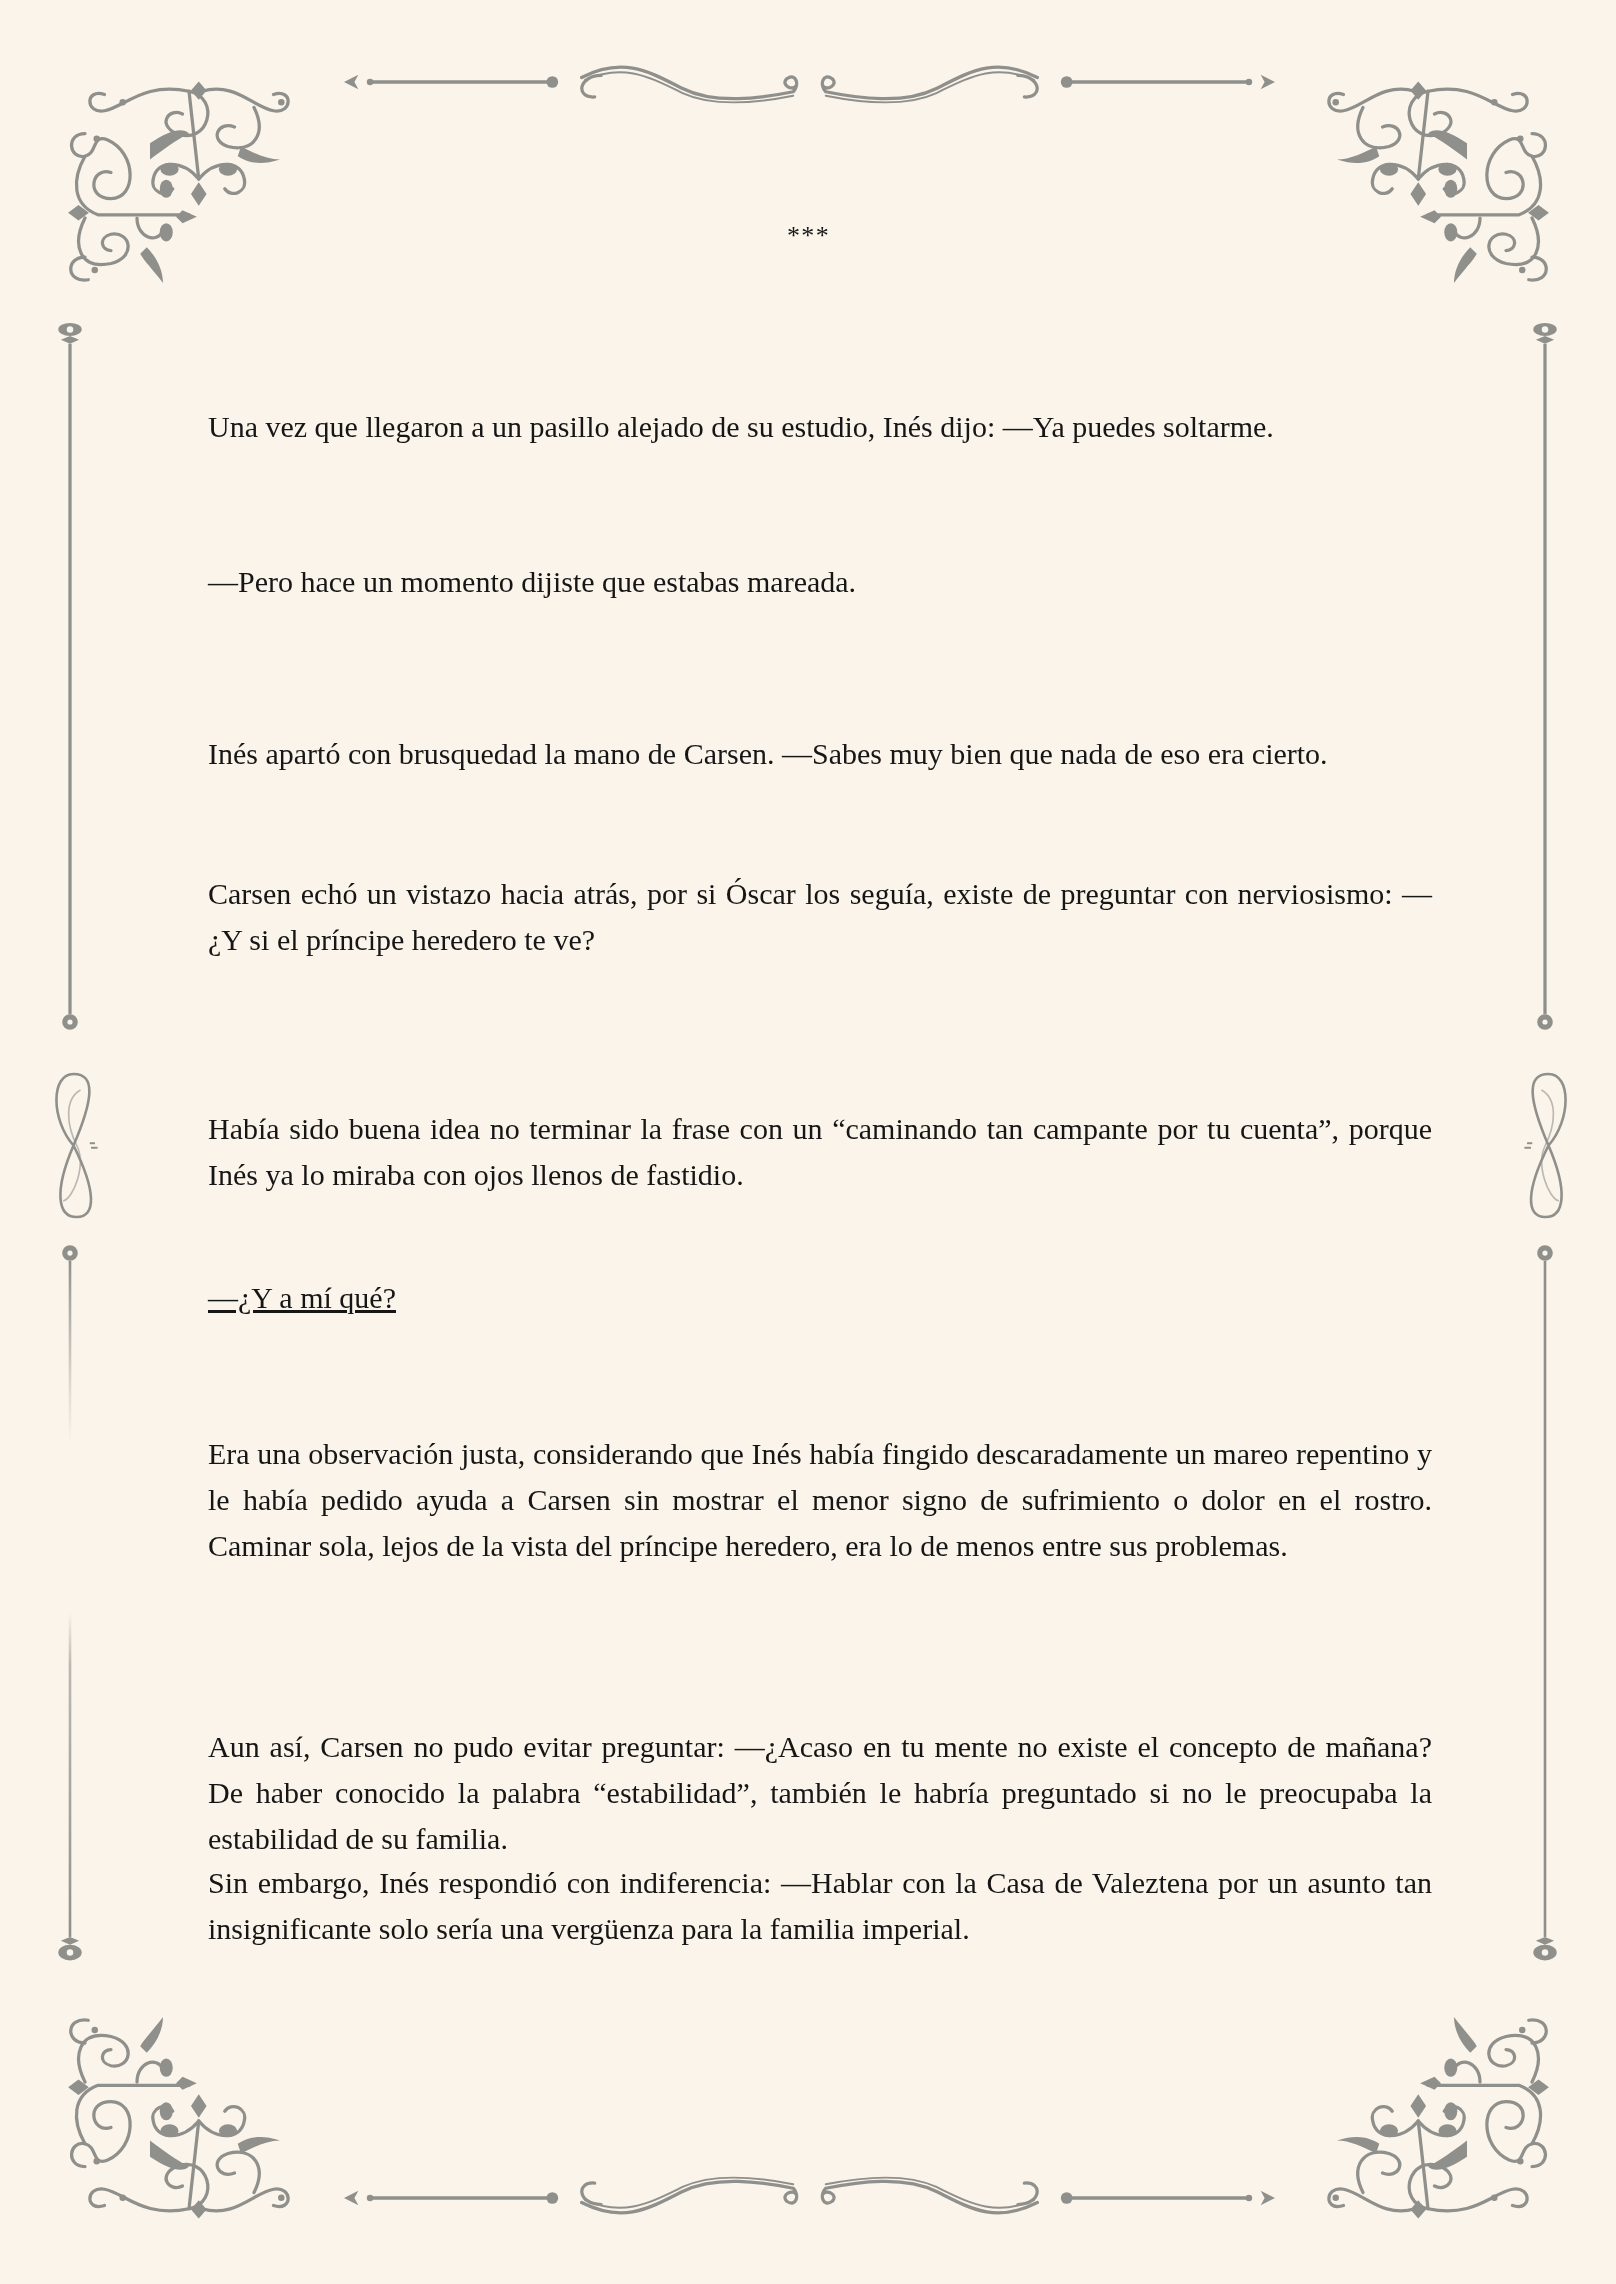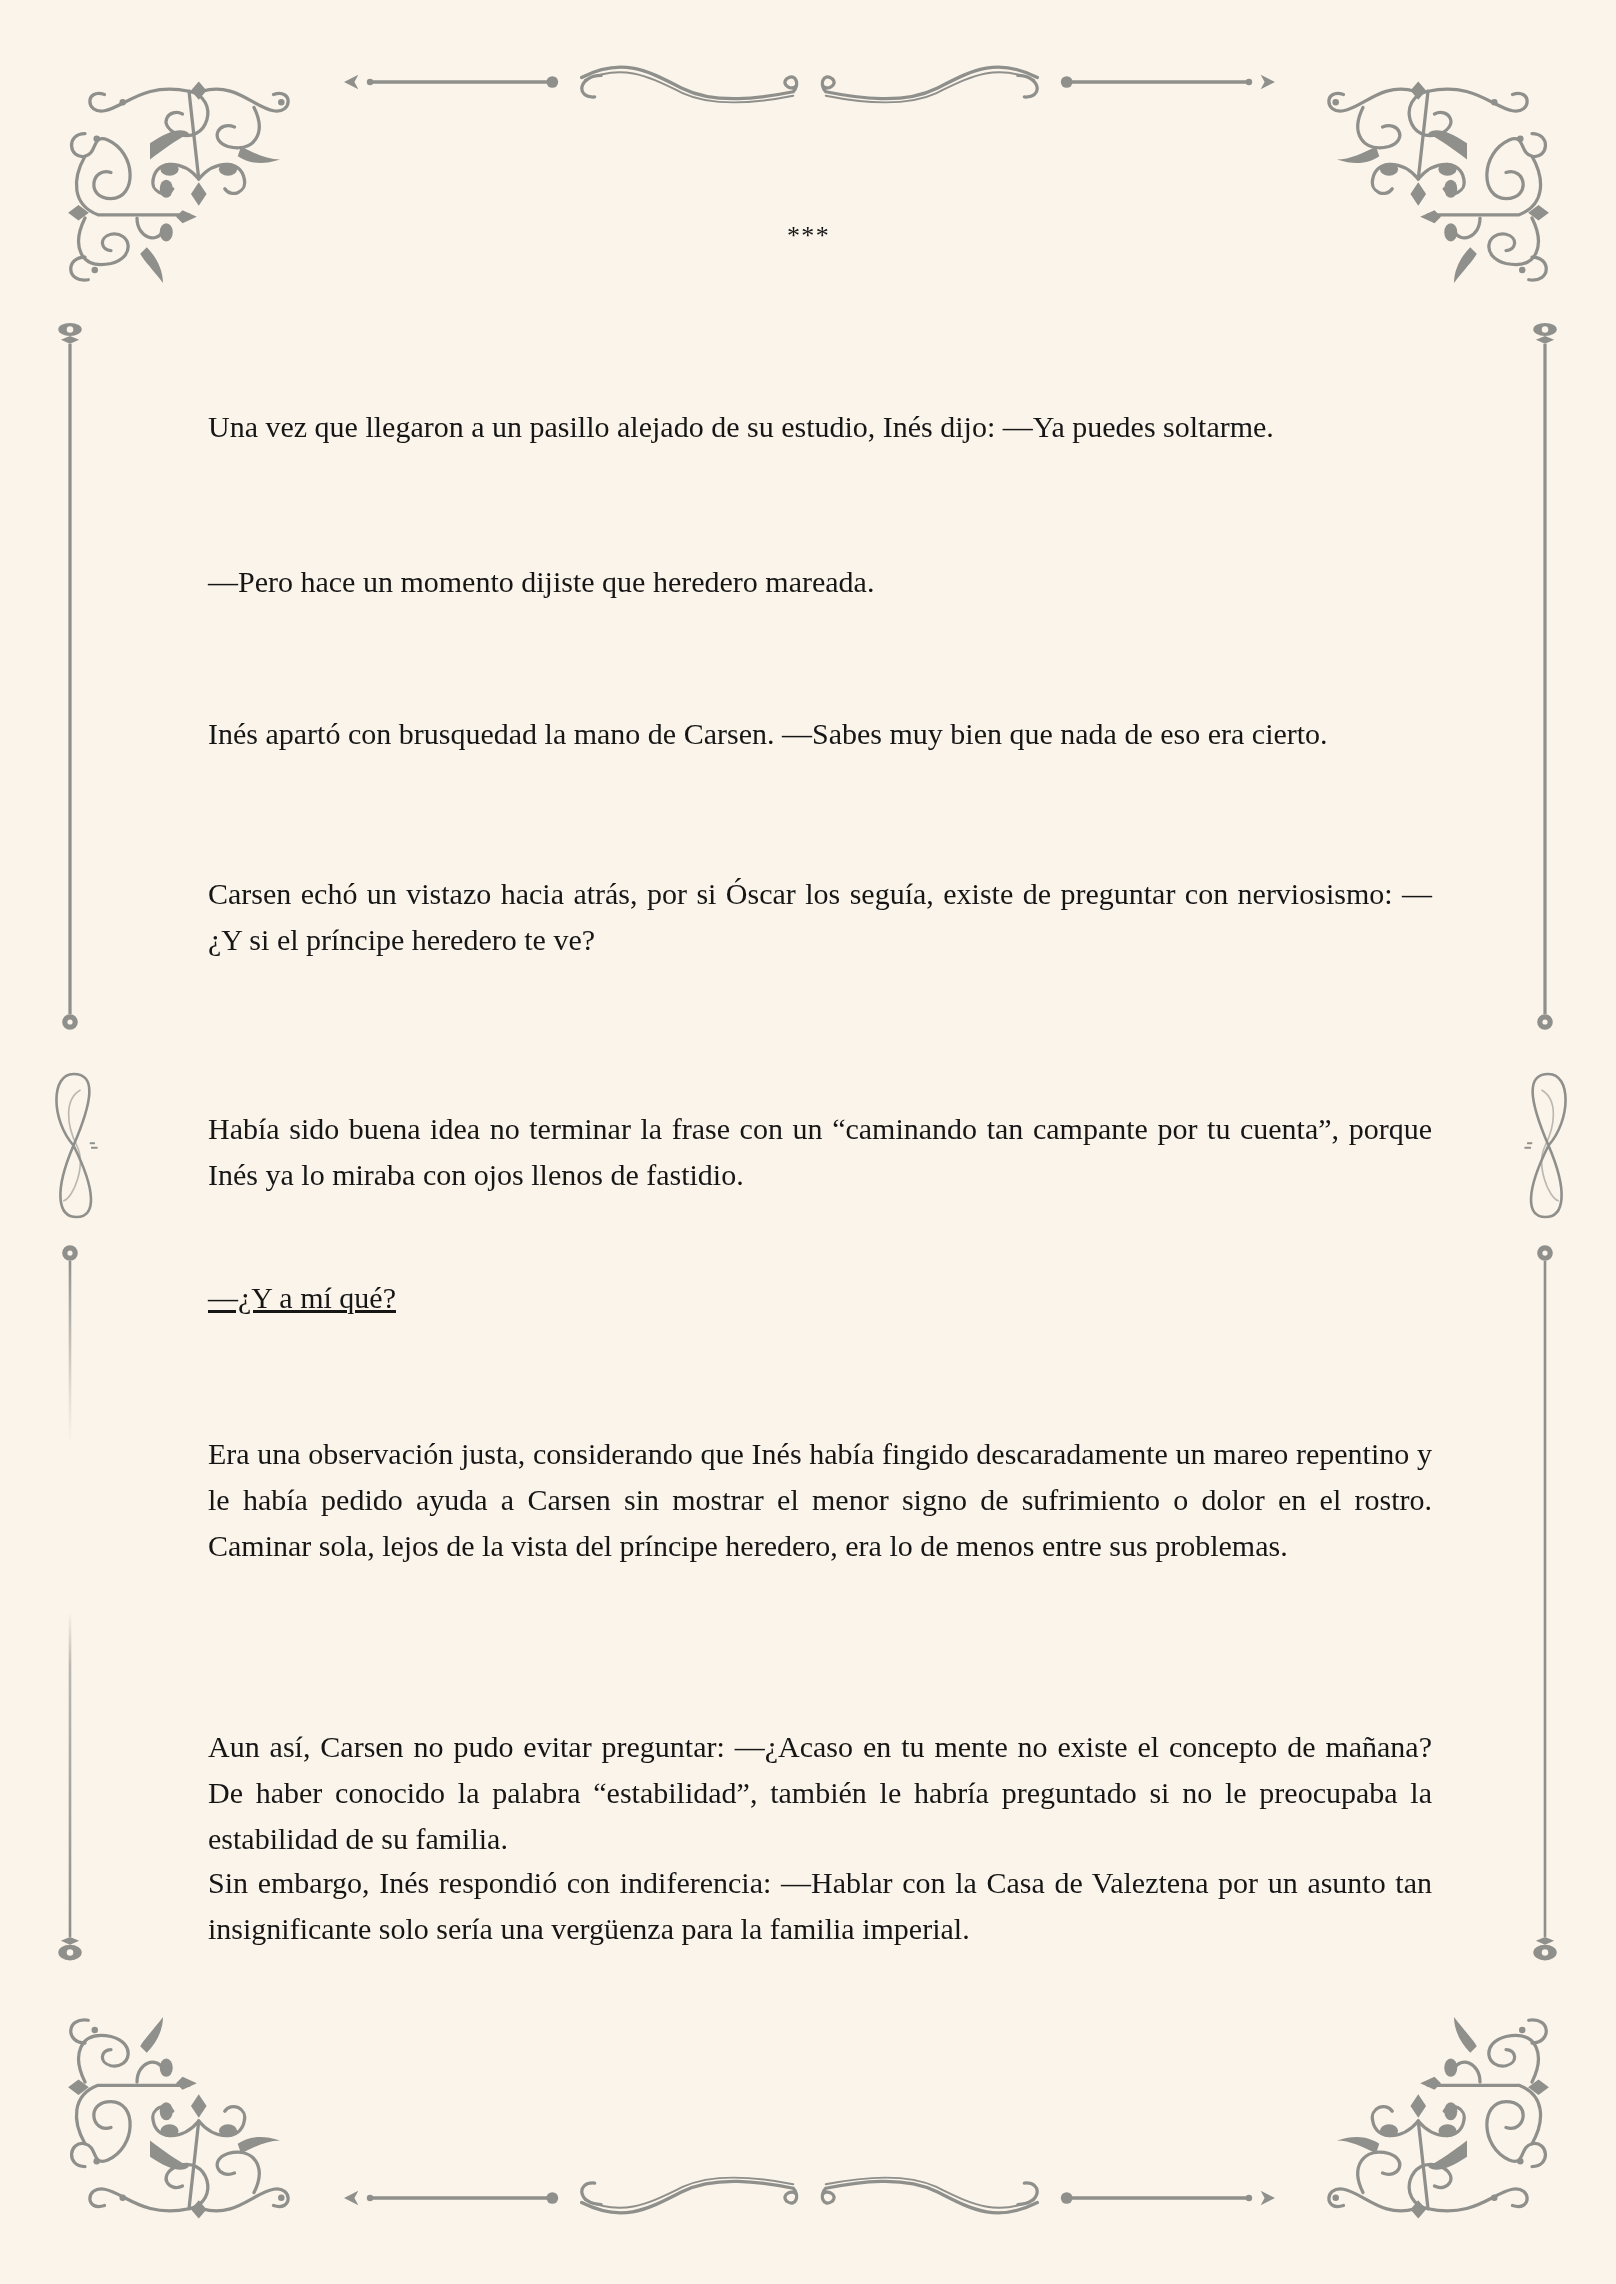--- a/index.html
+++ b/index.html
@@ -305,22 +305,22 @@
         <rect x="70" y="125" width="8" height="3"></rect>
         <rect x="72" y="132" width="10" height="3"></rect>
       </g>
   </svg>
 </div>
 
 <div id="scene-break">***</div>
 
 <div class="page-text" style="top:0;">
   <p style="top:392px;">Una vez que llegaron a un pasillo alejado de su estudio, Inés dijo: —Ya puedes soltarme.</p>
-  <p style="top:547px;">—Pero hace un momento dijiste que heredero mareada.</p>
-  <p style="top:699px;">Inés apartó con brusquedad la mano de Carsen. —Sabes muy bien que nada de eso era cierto.</p>
+  <p style="top:547px;">—Pero hace un momento dijiste que estabas mareada.</p>
+  <p style="top:719px;">Inés apartó con brusquedad la mano de Carsen. —Sabes muy bien que nada de eso era cierto.</p>
   <p style="top:859px;">Carsen echó un vistazo hacia atrás, por si Óscar los seguía, existe de preguntar con nerviosismo: —¿Y si el príncipe heredero te ve?</p>
   <p style="top:1094px;">Había sido buena idea no terminar la frase con un “caminando tan campante por tu cuenta”, porque Inés ya lo miraba con ojos llenos de fastidio.</p>
   <p style="top:1263px;text-decoration:underline;">—¿Y a mí qué?</p>
   <p style="top:1419px;">Era una observación justa, considerando que Inés había fingido descaradamente un mareo repentino y le había pedido ayuda a Carsen sin mostrar el menor signo de sufrimiento o dolor en el rostro. Caminar sola, lejos de la vista del príncipe heredero, era lo de menos entre sus problemas.</p>
   <p style="top:1712px;">Aun así, Carsen no pudo evitar preguntar: —¿Acaso en tu mente no existe el concepto de mañana? De haber conocido la palabra “estabilidad”, también le habría preguntado si no le preocupaba la estabilidad de su familia.</p>
   <p style="top:1848px;">Sin embargo, Inés respondió con indiferencia: —Hablar con la Casa de Valeztena por un asunto tan insignificante solo sería una vergüenza para la familia imperial.</p>
 </div>
 
 
 </body></html>

